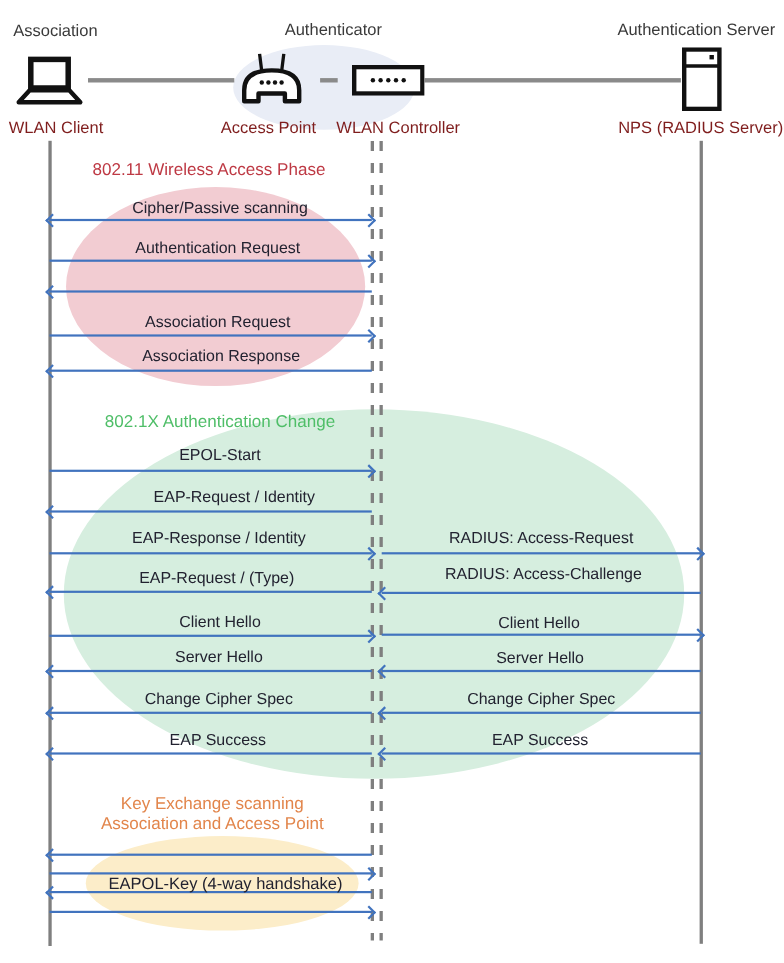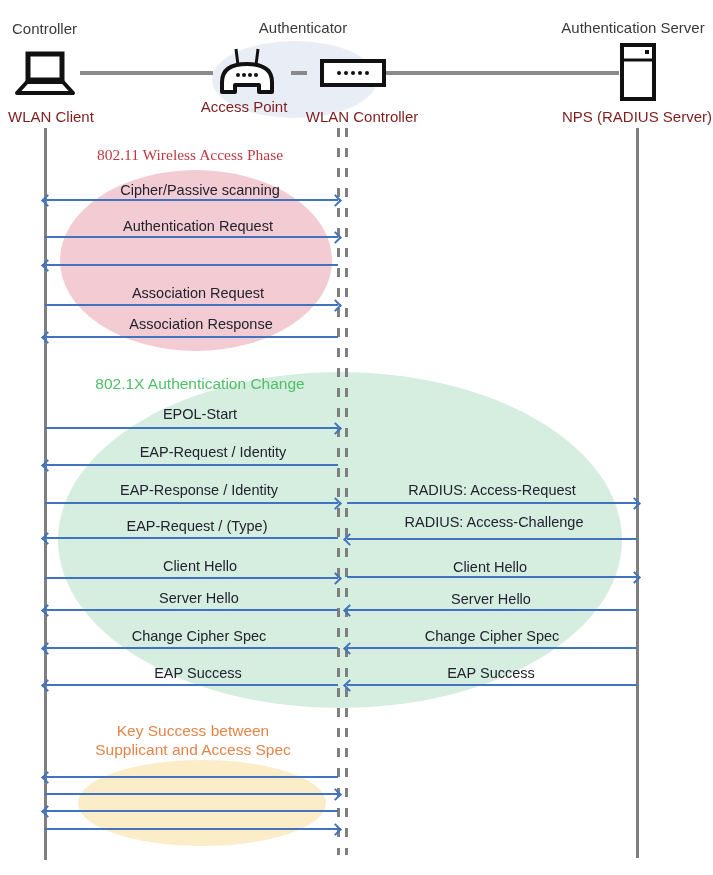--- a/index.html
+++ b/index.html
@@ -31,21 +31,21 @@
   .ch{position:absolute;box-sizing:border-box;width:9px;height:9px;}
   .ch.r{right:-2px;top:-3.5px;border-top:2.5px solid #4173BE;border-right:2.5px solid #4173BE;transform:rotate(45deg);}
   .ch.l{left:-2px;top:-3.5px;border-top:2.5px solid #4173BE;border-left:2.5px solid #4173BE;transform:rotate(-45deg);}
   svg{display:block;}
 </style>
 </head>
 <body>
 
 <div id="canvas">
 
-  <div class="role-label" style="left:12px;top:20px">Controller</div>
+  <div class="role-label" style="left:12px;top:20px">Association</div>
   <div class="role-label center" style="left:303px;top:19px">Authenticator</div>
   <div class="role-label center" style="left:633px;top:19px">Authentication Server</div>
 
   <div class="hdr-ellipse" style="left: 212px; top: 41px; width: 165px; height: 77px; background: rgb(233, 237, 246);"></div>
 
   <div class="hline" style="left:80px;top:71px;width:133px"></div>
   <div class="hline" style="left:291px;top:71px;width:16px"></div>
   <div class="hline" style="left:386px;top:71px;width:233px"></div>
 
   <div class="abs" style="left:13px;top:51px">
@@ -80,34 +80,34 @@
 
   <div class="abs" style="left:620px;top:43px">
     <svg width="37" height="58" viewBox="0 0 37 58">
       <rect x="2" y="2" width="32" height="54" fill="#fff" stroke="#111" stroke-width="4"></rect>
       <line x1="2" y1="17" x2="34" y2="17" stroke="#111" stroke-width="3"></line>
       <rect x="25" y="7" width="4" height="4" fill="#111"></rect>
     </svg>
   </div>
 
   <div class="dev-label" style="left:8px;top:108px">WLAN Client</div>
-  <div class="dev-label center" style="left:244px;top:98px">Access Point</div>
+  <div class="dev-label center" style="left:244px;top:108px">Access Point</div>
   <div class="dev-label center" style="left:362px;top:108px">WLAN Controller</div>
   <div class="dev-label center" style="left:637px;top:108px">NPS (RADIUS Server)</div>
 
   <div class="phase-ellipse" style="left: 60px; top: 170px; width: 272px; height: 181px; background: rgb(242, 204, 210);"></div>
   <div class="phase-ellipse" style="left: 58px; top: 372px; width: 564px; height: 336px; background: rgb(214, 238, 223);"></div>
   <div class="phase-ellipse" style="left: 78px; top: 760px; width: 248px; height: 86px; background: rgb(252, 237, 201);"></div>
 
   <div class="lifeline" style="left:44px;top:128px;height:732px"></div>
   <div class="lifeline dashed" style="left:337px;top:128px;height:727px"></div>
   <div class="lifeline dashed" style="left:345px;top:128px;height:727px"></div>
   <div class="lifeline" style="left:636px;top:128px;height:730px"></div>
 
-  <div class="phase-title" style="left: 190px; top: 146px; color: rgb(190, 57, 68); font-family: Liberation Serif, serif;">802.11 Wireless Access Phase</div>
+  <div class="phase-title" style="left: 190px; top: 146px; color: rgb(190, 57, 68);">802.11 Wireless Access Phase</div>
 
   <div class="msg" style="left:200px;top:182px">Cipher/Passive scanning</div>
   <div class="arrow" style="left:45px;top:199px;width:293px">
       <i class="ch l"></i>
       <i class="ch r"></i>
     </div>
 
   <div class="msg" style="left:198px;top:218px">Authentication Request</div>
   <div class="arrow" style="left:45px;top:236px;width:293px">
       <i class="ch r"></i>
@@ -186,29 +186,30 @@
 
   <div class="msg" style="left:198px;top:665px">EAP Success</div>
   <div class="arrow" style="left:45px;top:684px;width:293px">
       <i class="ch l"></i>
     </div>
   <div class="msg" style="left:491px;top:665px">EAP Success</div>
   <div class="arrow" style="left:347px;top:684px;width:290px">
       <i class="ch l"></i>
     </div>
 
-  <div class="phase-title" style="left: 193px; top: 722px; color: rgb(226, 133, 75);">Key Success between</div>
-  <div class="phase-title" style="left: 193px; top: 741px; color: rgb(226, 133, 75);">Supplicant and Access Spec</div>
+  <div class="phase-title" style="left: 193px; top: 722px; color: rgb(226, 133, 75);">Key Exchange scanning</div>
+  <div class="phase-title" style="left: 193px; top: 741px; color: rgb(226, 133, 75);">Association and Access Point</div>
 
   <div class="arrow" style="left:45px;top:776px;width:293px">
       <i class="ch l"></i>
     </div>
   <div class="arrow" style="left:45px;top:793px;width:293px">
       <i class="ch r"></i>
     </div>
+  <div class="msg" style="left:205px;top:795px;font-size:15px">EAPOL-Key (4-way handshake)</div>
   <div class="arrow" style="left:45px;top:810px;width:293px">
       <i class="ch l"></i>
     </div>
   <div class="arrow" style="left:45px;top:828px;width:293px">
       <i class="ch r"></i>
     </div>
 
 </div>
 
 </body></html>

